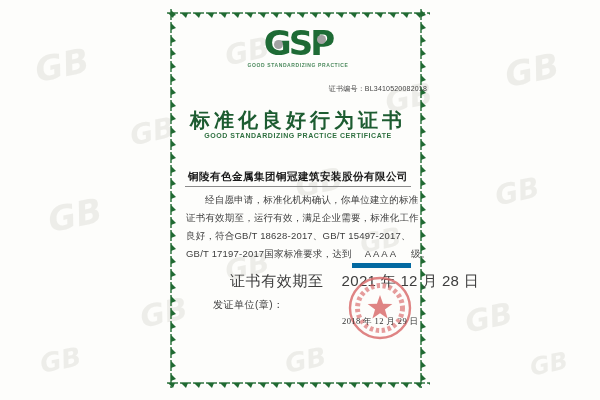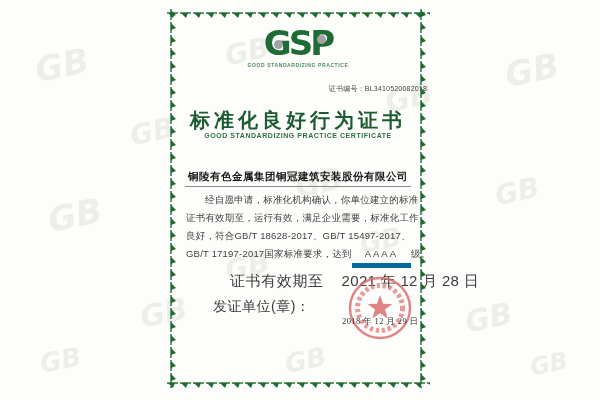--- a/index.html
+++ b/index.html
@@ -84,21 +84,21 @@
     padding:0 13px;letter-spacing:2px;color:#3d3d3d;
   }
 
   .validity{
     position:absolute;left:64px;top:264px;font-size:15px;color:#3d3d3d;
     letter-spacing:.6px;white-space:nowrap;
   }
   .validity .date{margin-left:18px;letter-spacing:.3px;}
 
   .issuer{
-    position:absolute;left:47px;top:290px;font-size:14px;color:#3d3d3d;letter-spacing:.5px;
+    position:absolute;left:47px;top:290px;font-size:10px;color:#3d3d3d;letter-spacing:.5px;
   }
 
   .seal{position:absolute;left:179px;top:265px;opacity:.82;}
   .issue-date{
     position:absolute;left:176px;top:308px;font-size:8.5px;color:#333;
     letter-spacing:.4px;z-index:3;white-space:nowrap;font-family:Liberation Serif, serif;
   }
 </style>
 </head>
 <body>

